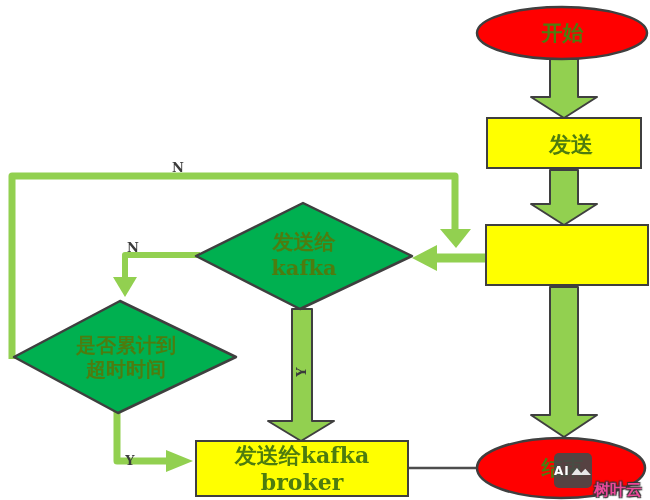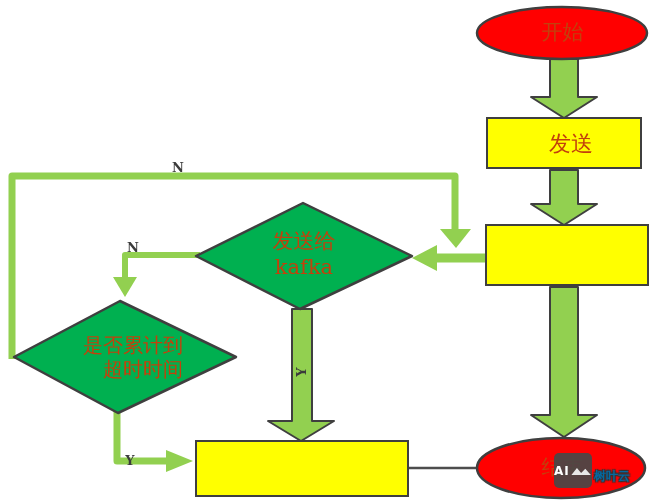--- a/index.html
+++ b/index.html
@@ -3,38 +3,38 @@
 <meta charset="utf-8">
 <style>
   html,body{margin:0;padding:0;background:#fff;}
   #canvas{
     position:relative;width:650px;height:500px;background:#FFFFFF;overflow:hidden;
     font-family:"DejaVu Serif","Liberation Serif",serif;
   }
   #shapes{position:absolute;left:0;top:0;width:650px;height:500px;}
   .lbl{
     position:absolute;display:flex;align-items:center;justify-content:center;
-    text-align:center;font-weight:normal;color:#c2410c;line-height:1.22;
+    text-align:center;font-weight:bold;color:#4d7c0f;line-height:1.22;
   }
   .node-lbl-lg{font-size:21px;}
   .node-lbl{font-size:22px;}
   .edge-lbl{
     position:absolute;font-size:13px;font-weight:bold;color:#3b3b3b;
     width:16px;height:16px;display:flex;align-items:center;justify-content:center;
   }
   .edge-lbl.rot{transform:rotate(-90deg);}
   .wm-badge{
     position:absolute;left:554px;top:453px;width:38px;height:35px;
     background:rgba(72,72,72,0.92);border-radius:5px;
     display:flex;flex-direction:row;align-items:center;justify-content:flex-start;
     font-family:"DejaVu Sans","Liberation Sans",sans-serif;
   }
   .wm-ai{color:#fff;font-size:12px;font-weight:bold;line-height:14px;margin-top:1px;letter-spacing:1px;}
   .wm-brand{
-    position:absolute;left:594px;top:468px;font-size:12px;font-weight:bold;color:#0369a1;
+    position:absolute;left:594px;top:480px;font-size:16px;font-weight:bold;color:#ec4899;
     font-family:"DejaVu Sans","Liberation Sans",sans-serif;
     text-shadow:1px 1px 1px #333,-1px -1px 1px #333,1px -1px 1px #333,-1px 1px 1px #333;
     white-space:nowrap;
   }
 </style>
 </head>
 <body>
 
 <div id="canvas">
 
@@ -100,22 +100,23 @@
     </g>
   </svg>
 
   <div class="lbl node-lbl-lg" style="left:495px;top:18px;width:135px;height:30px;">开始</div>
 
   <div class="lbl node-lbl" style="left:487px;top:130px;width:168px;height:28px;">发送</div>
 
 
   <div class="lbl node-lbl-lg" style="left:246px;top:226px;width:116px;height:58px;">发送给kafka</div>
 
-  <div class="lbl" style="left:69px;top:329px;width:114px;height:56px;font-size:20px;text-align:right;">是否累计到超时时间</div>
+  <div class="lbl" style="left:69px;top:329px;width:114px;height:56px;font-size:20px;">是否累计到超时时间</div>
 
+  <div class="lbl node-lbl" style="left:216px;top:443px;width:172px;height:52px;">发送给kafka broker</div>
 
   <div class="lbl node-lbl-lg" style="left:495px;top:453px;width:135px;height:30px;">结束</div>
 
   <div class="edge-lbl" style="left:170px;top:159px;">N</div>
 
   <div class="edge-lbl" style="left:125px;top:239px;">N</div>
 
   <div class="edge-lbl rot" style="left:293px;top:364px;">Y</div>
 
   <div class="edge-lbl" style="left:122px;top:452px;">Y</div>

